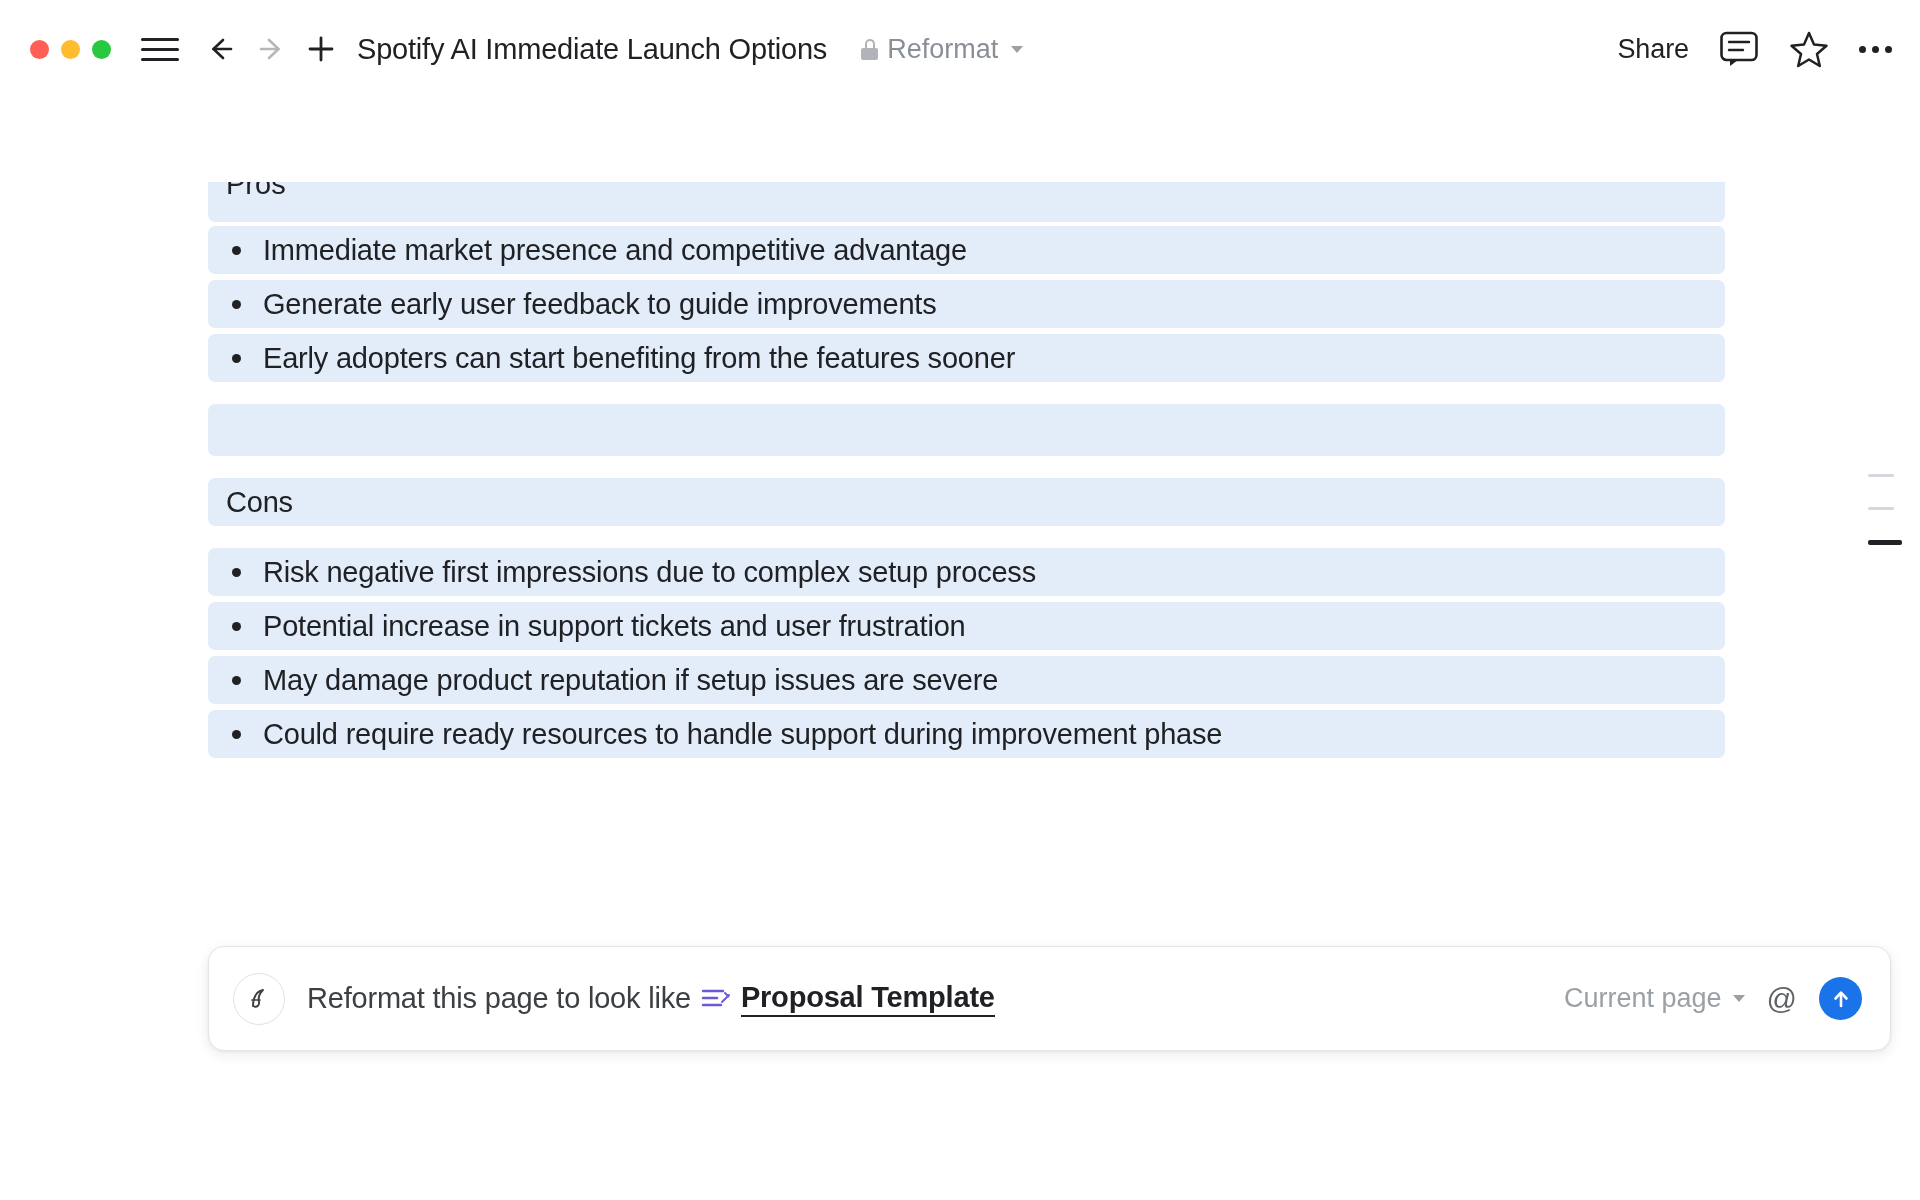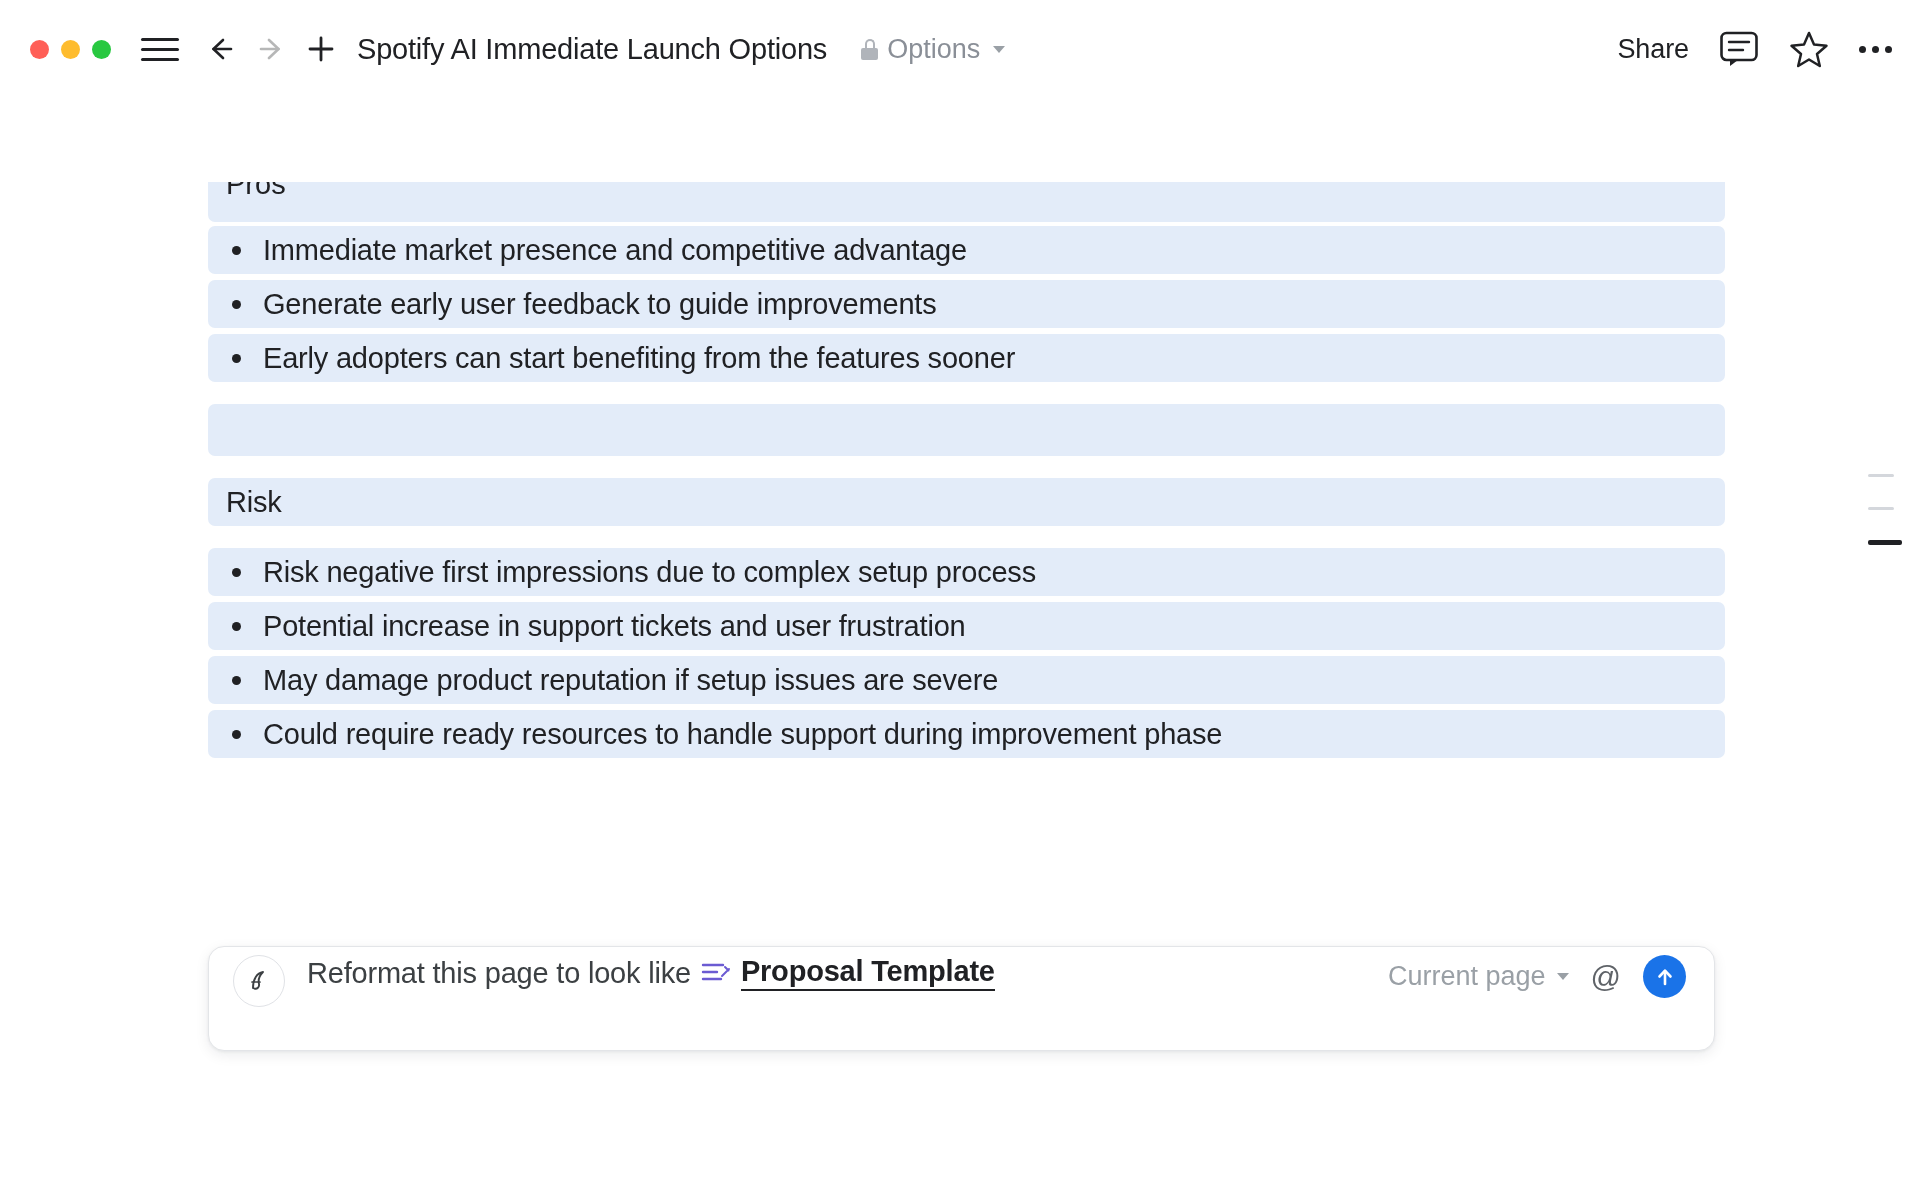--- a/index.html
+++ b/index.html
@@ -123,30 +123,30 @@
     left: 18px;
     top: -14px;
     font-size: 29px;
     color: #202124;
   }
 
   
   .ai-bar {
     position: absolute;
     left: 208px;
-    width: 1507px;
+    width: 1683px;
     top: 848px;
     height: 105px;
     background: #ffffff;
     border: 1px solid #e3e5e8;
     border-radius: 16px;
     box-shadow: 0 4px 14px rgba(16,24,40,0.08), 0 1px 3px rgba(16,24,40,0.06);
     display: flex;
-    align-items: flex-start;
-    padding: 8px 28px 0 24px;
+    align-items: center;
+    padding: 0 28px 0 24px;
   }
   .ai-avatar {
     width: 52px; height: 52px;
     border-radius: 50%;
     border: 1.5px solid #e0e2e6;
     display:flex; align-items:center; justify-content:center;
     flex: none;
     margin-right: 22px;
     color: #3c4043;
   }
@@ -234,21 +234,21 @@
       </svg>
   </div>
 
   <div class="doc-title">Spotify AI Immediate Launch Options</div>
 
   <div class="privacy">
     <span class="lock">
       <span class="shackle"></span>
         <span class="body"></span>
     </span>
-    <span>Options</span>
+    <span>Reformat</span>
     <span class="caret-down"></span>
   </div>
 
   <div class="tb-right">
     <span class="share-label">Share</span>
 
     <span class="comment-icon">
       <svg width="40" height="38" viewBox="0 0 40 38">
         <rect x="2.5" y="3" width="35" height="27" rx="5" fill="none" stroke="#202124" stroke-width="2.6"></rect>
         <path d="M11 30 L11 36 L19 30 Z" fill="#202124"></path>
@@ -291,21 +291,21 @@
       <span>Early adopters can start benefiting from the features sooner</span>
     </div>
 
     <div class="spacer-gap"></div>
 
     <div class="blk empty"></div>
 
     <div class="spacer-gap"></div>
 
     <div class="blk heading">
-      <span>Risk</span>
+      <span>Cons</span>
     </div>
 
     <div class="spacer-gap"></div>
 
     <div class="blk bullet">
       <span class="bdot"></span>
       <span>Risk negative first impressions due to complex setup process</span>
     </div>
     <div class="blk bullet">
       <span class="bdot"></span>

